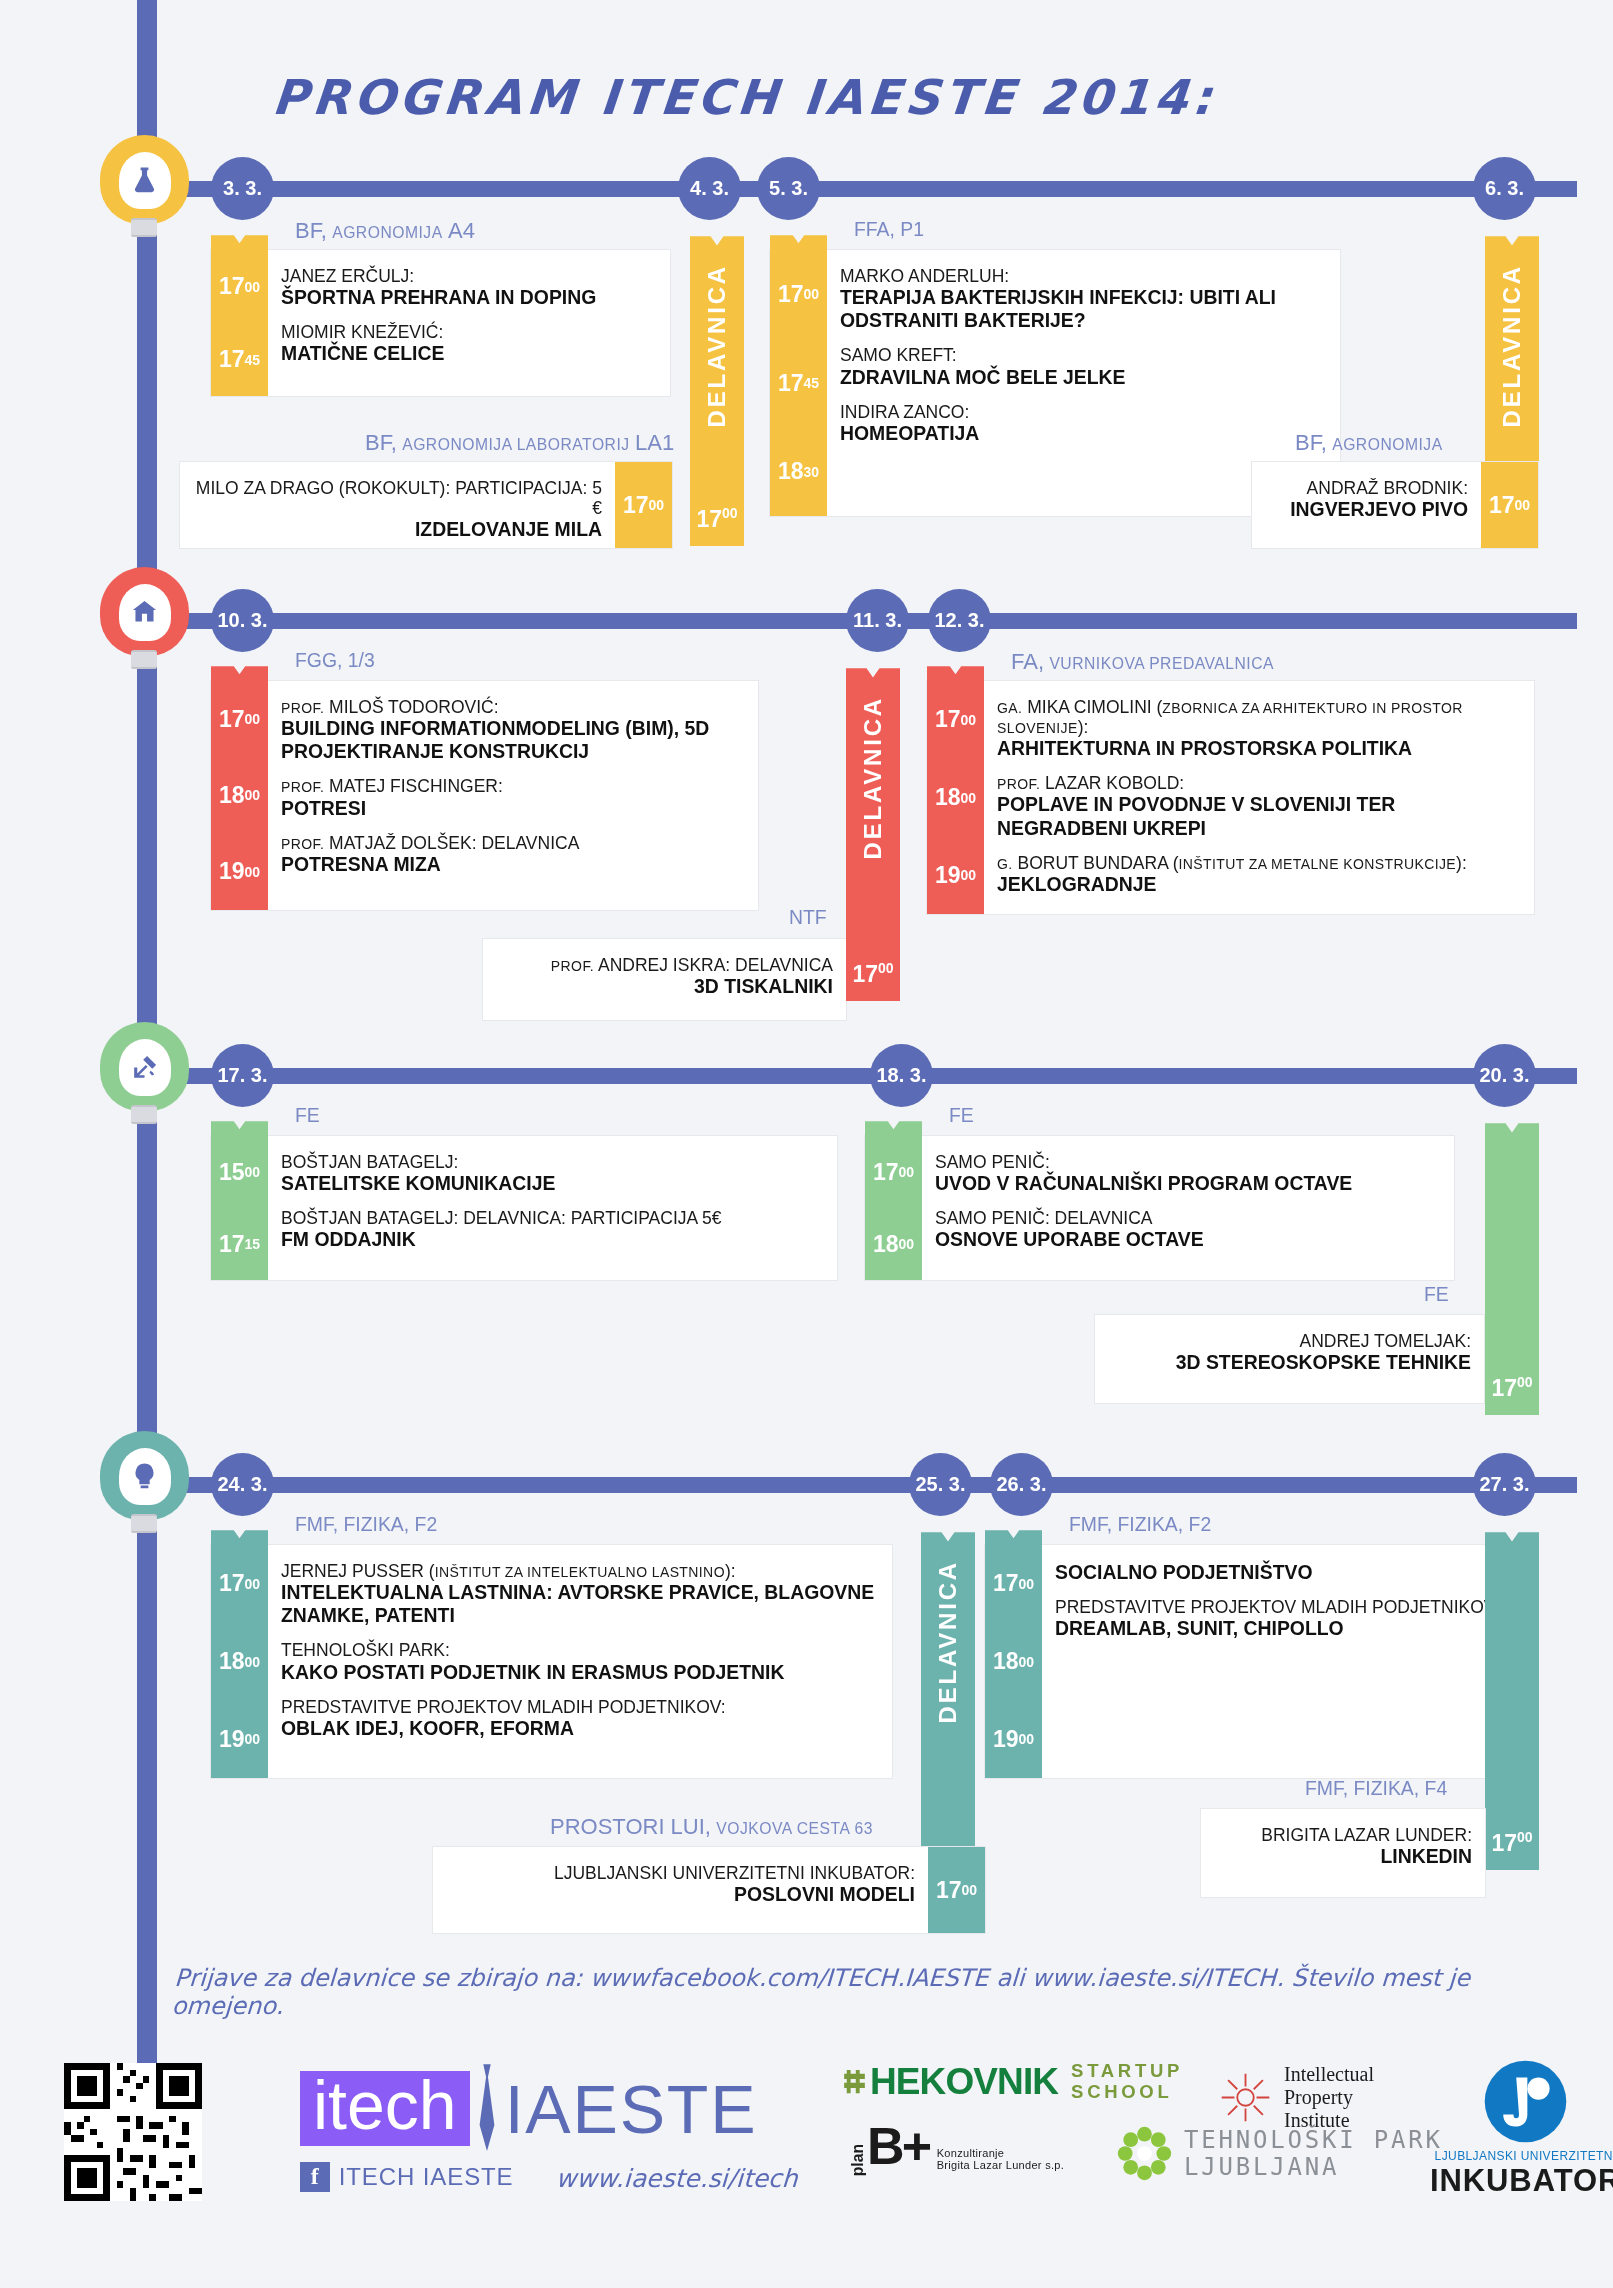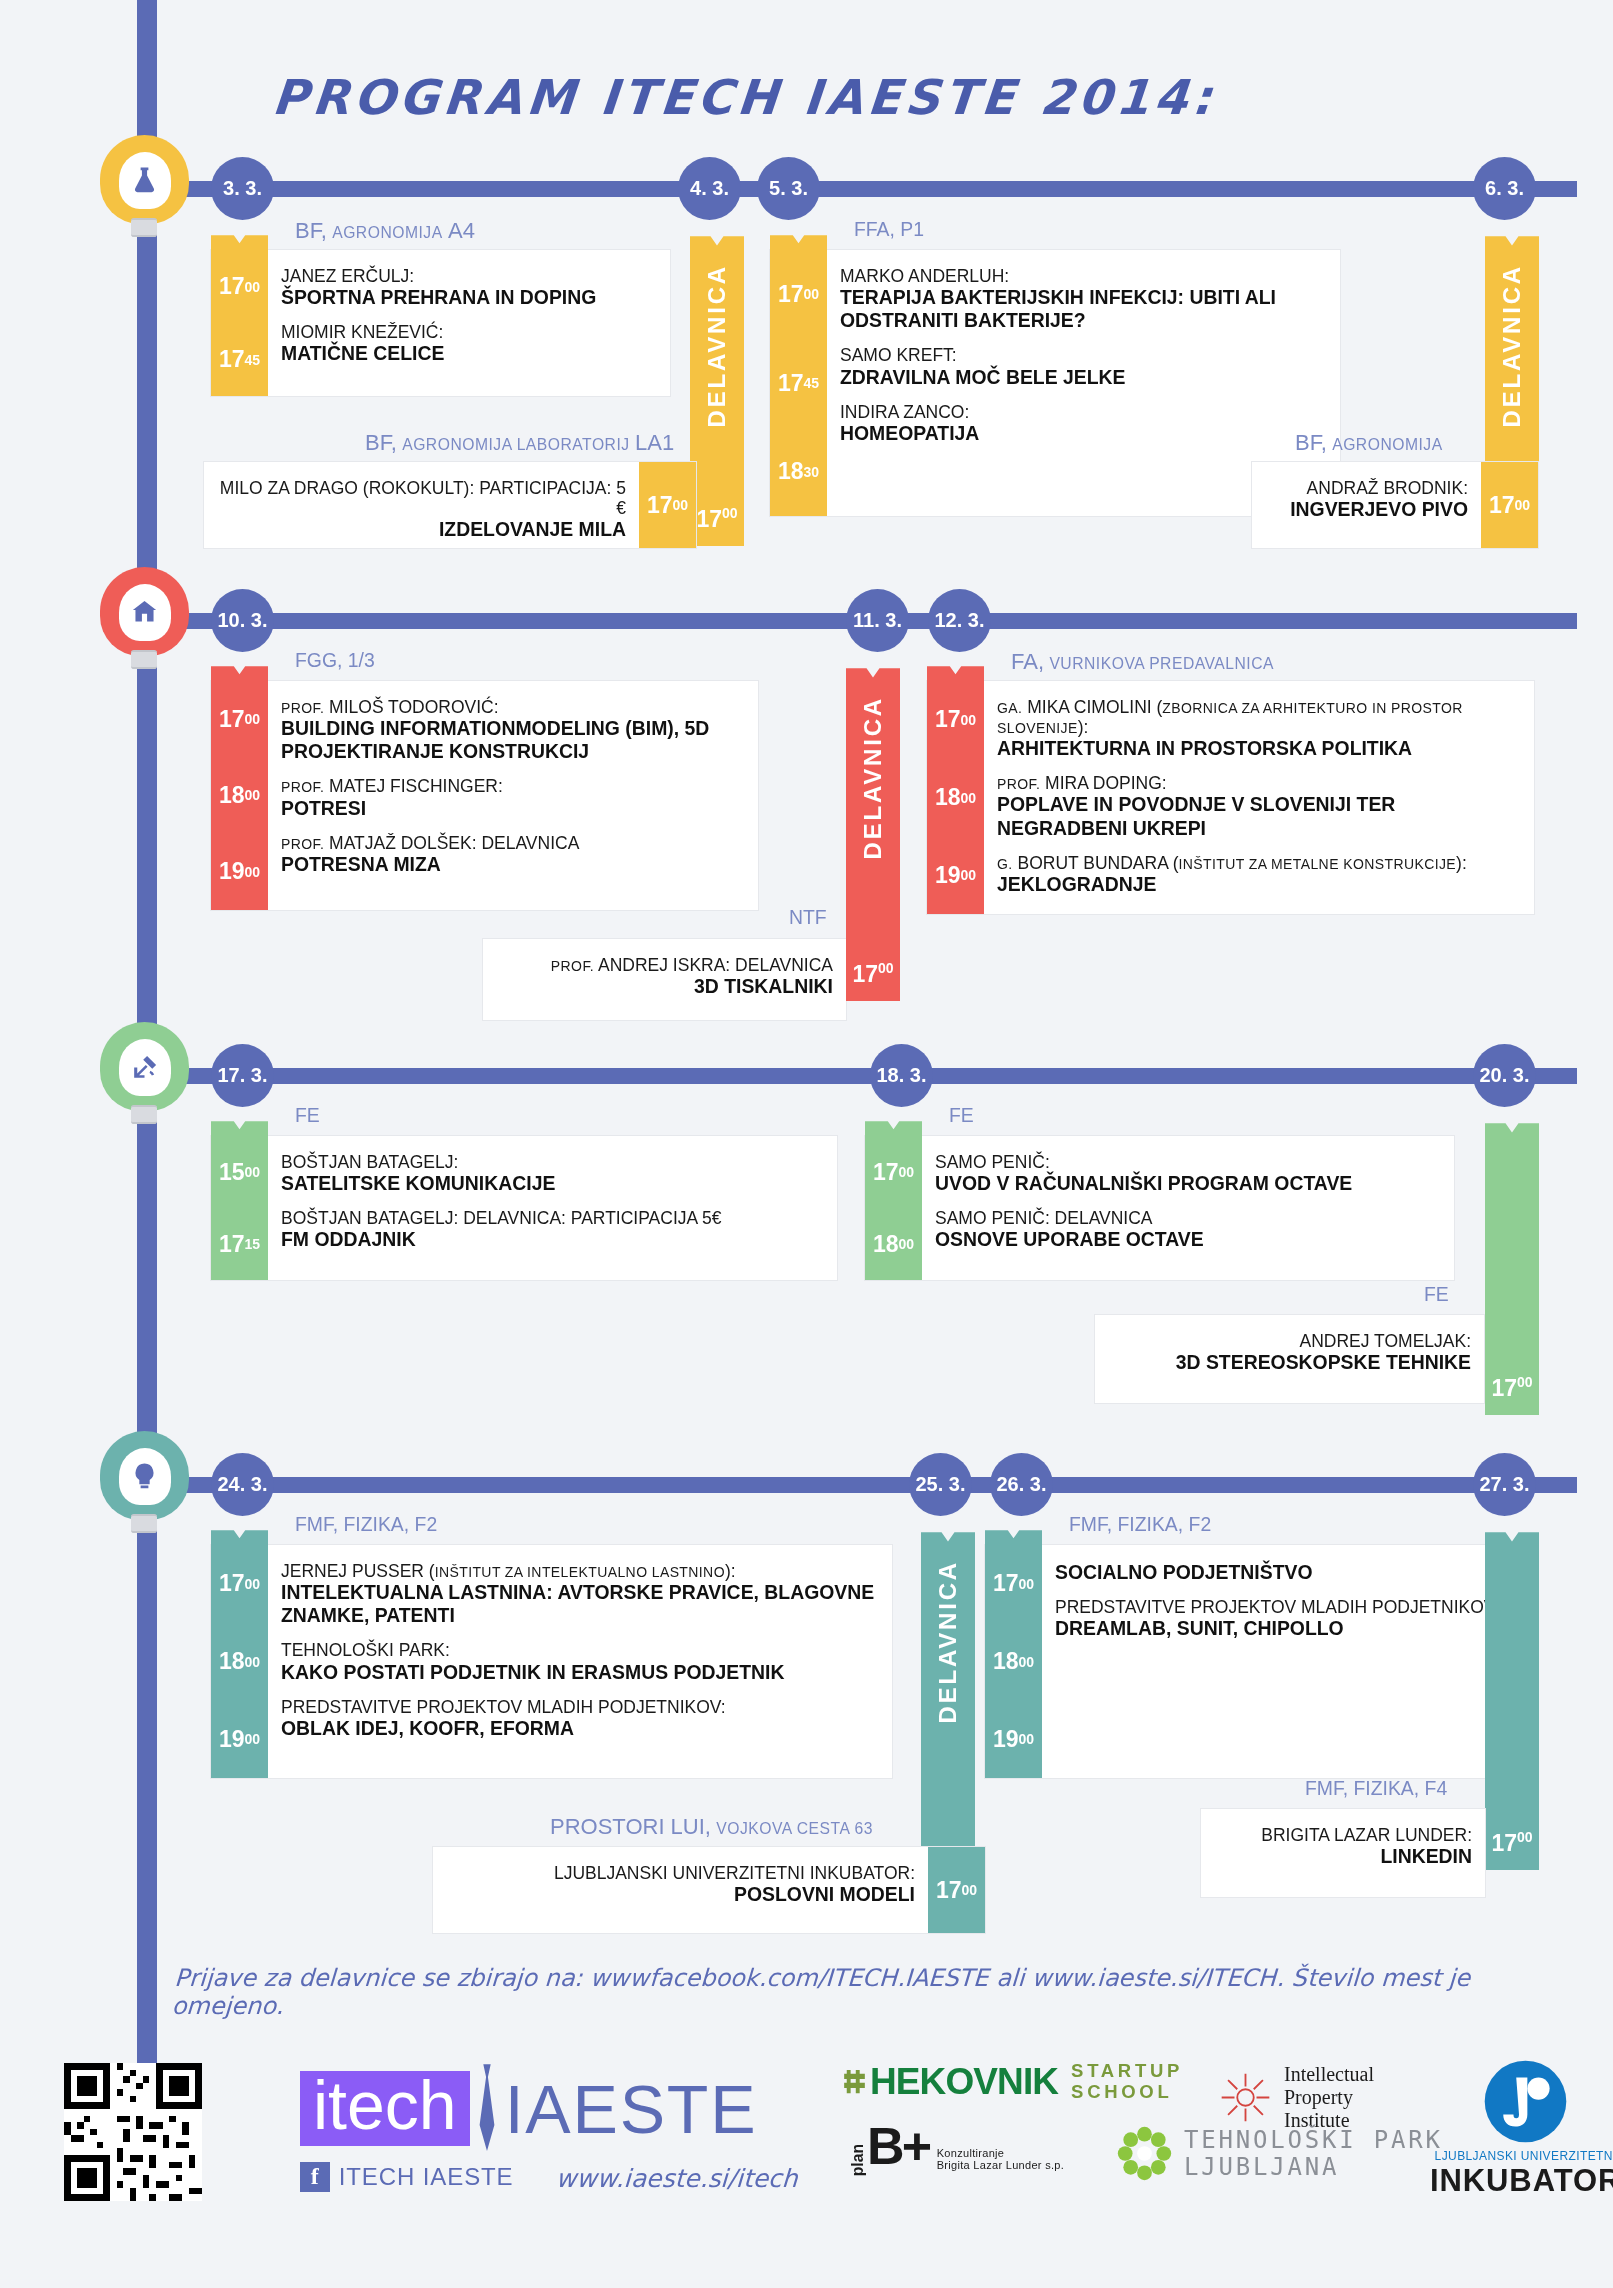--- a/index.html
+++ b/index.html
@@ -277,21 +277,21 @@
       <div class="ttl">HOMEOPATIJA</div>
     </div>
   </div>
 </div>
 
 <div class="venue" style="left:365px; top:430px">
   <span class="big">BF,</span>
   <span class="small">AGRONOMIJA LABORATORIJ</span>
   <span class="big">LA1</span>
 </div>
-<div class="card" style="left:203px; top:461px; width:494px; height:88px">
+<div class="card" style="left:179px; top:461px; width:494px; height:88px">
   <div class="body">
     <div class="ev right">
       <div class="pres">MILO ZA DRAGO (ROKOKULT): PARTICIPACIJA: 5 €</div>
       <div class="ttl">IZDELOVANJE MILA</div>
     </div>
   </div>
   <div class="timecol" style="background:#f5c242">
     <div class="tslot">
         <span>17</span>
         <sup>00</sup>
@@ -387,21 +387,21 @@
         <span>19</span>
         <sup>00</sup>
       </div>
   </div>
   <div class="body">
     <div class="ev">
       <div class="pres"><span class="sc">GA.</span><span> MIKA CIMOLINI (</span><span class="sc">ZBORNICA ZA ARHITEKTURO IN PROSTOR SLOVENIJE</span><span>):</span></div>
       <div class="ttl">ARHITEKTURNA IN PROSTORSKA POLITIKA</div>
     </div>
     <div class="ev">
-      <div class="pres"><span class="sc">PROF.</span><span> MIRA DOPING:</span></div>
+      <div class="pres"><span class="sc">PROF.</span><span> LAZAR KOBOLD:</span></div>
       <div class="ttl">POPLAVE IN POVODNJE V SLOVENIJI TER NEGRADBENI UKREPI</div>
     </div>
     <div class="ev">
       <div class="pres"><span class="sc">G.</span><span> BORUT BUNDARA (</span><span class="sc">INŠTITUT ZA METALNE KONSTRUKCIJE</span><span>):</span></div>
       <div class="ttl">JEKLOGRADNJE</div>
     </div>
   </div>
 </div>
 
 <div class="venue" style="left:295px; top:1104px">FE</div>

